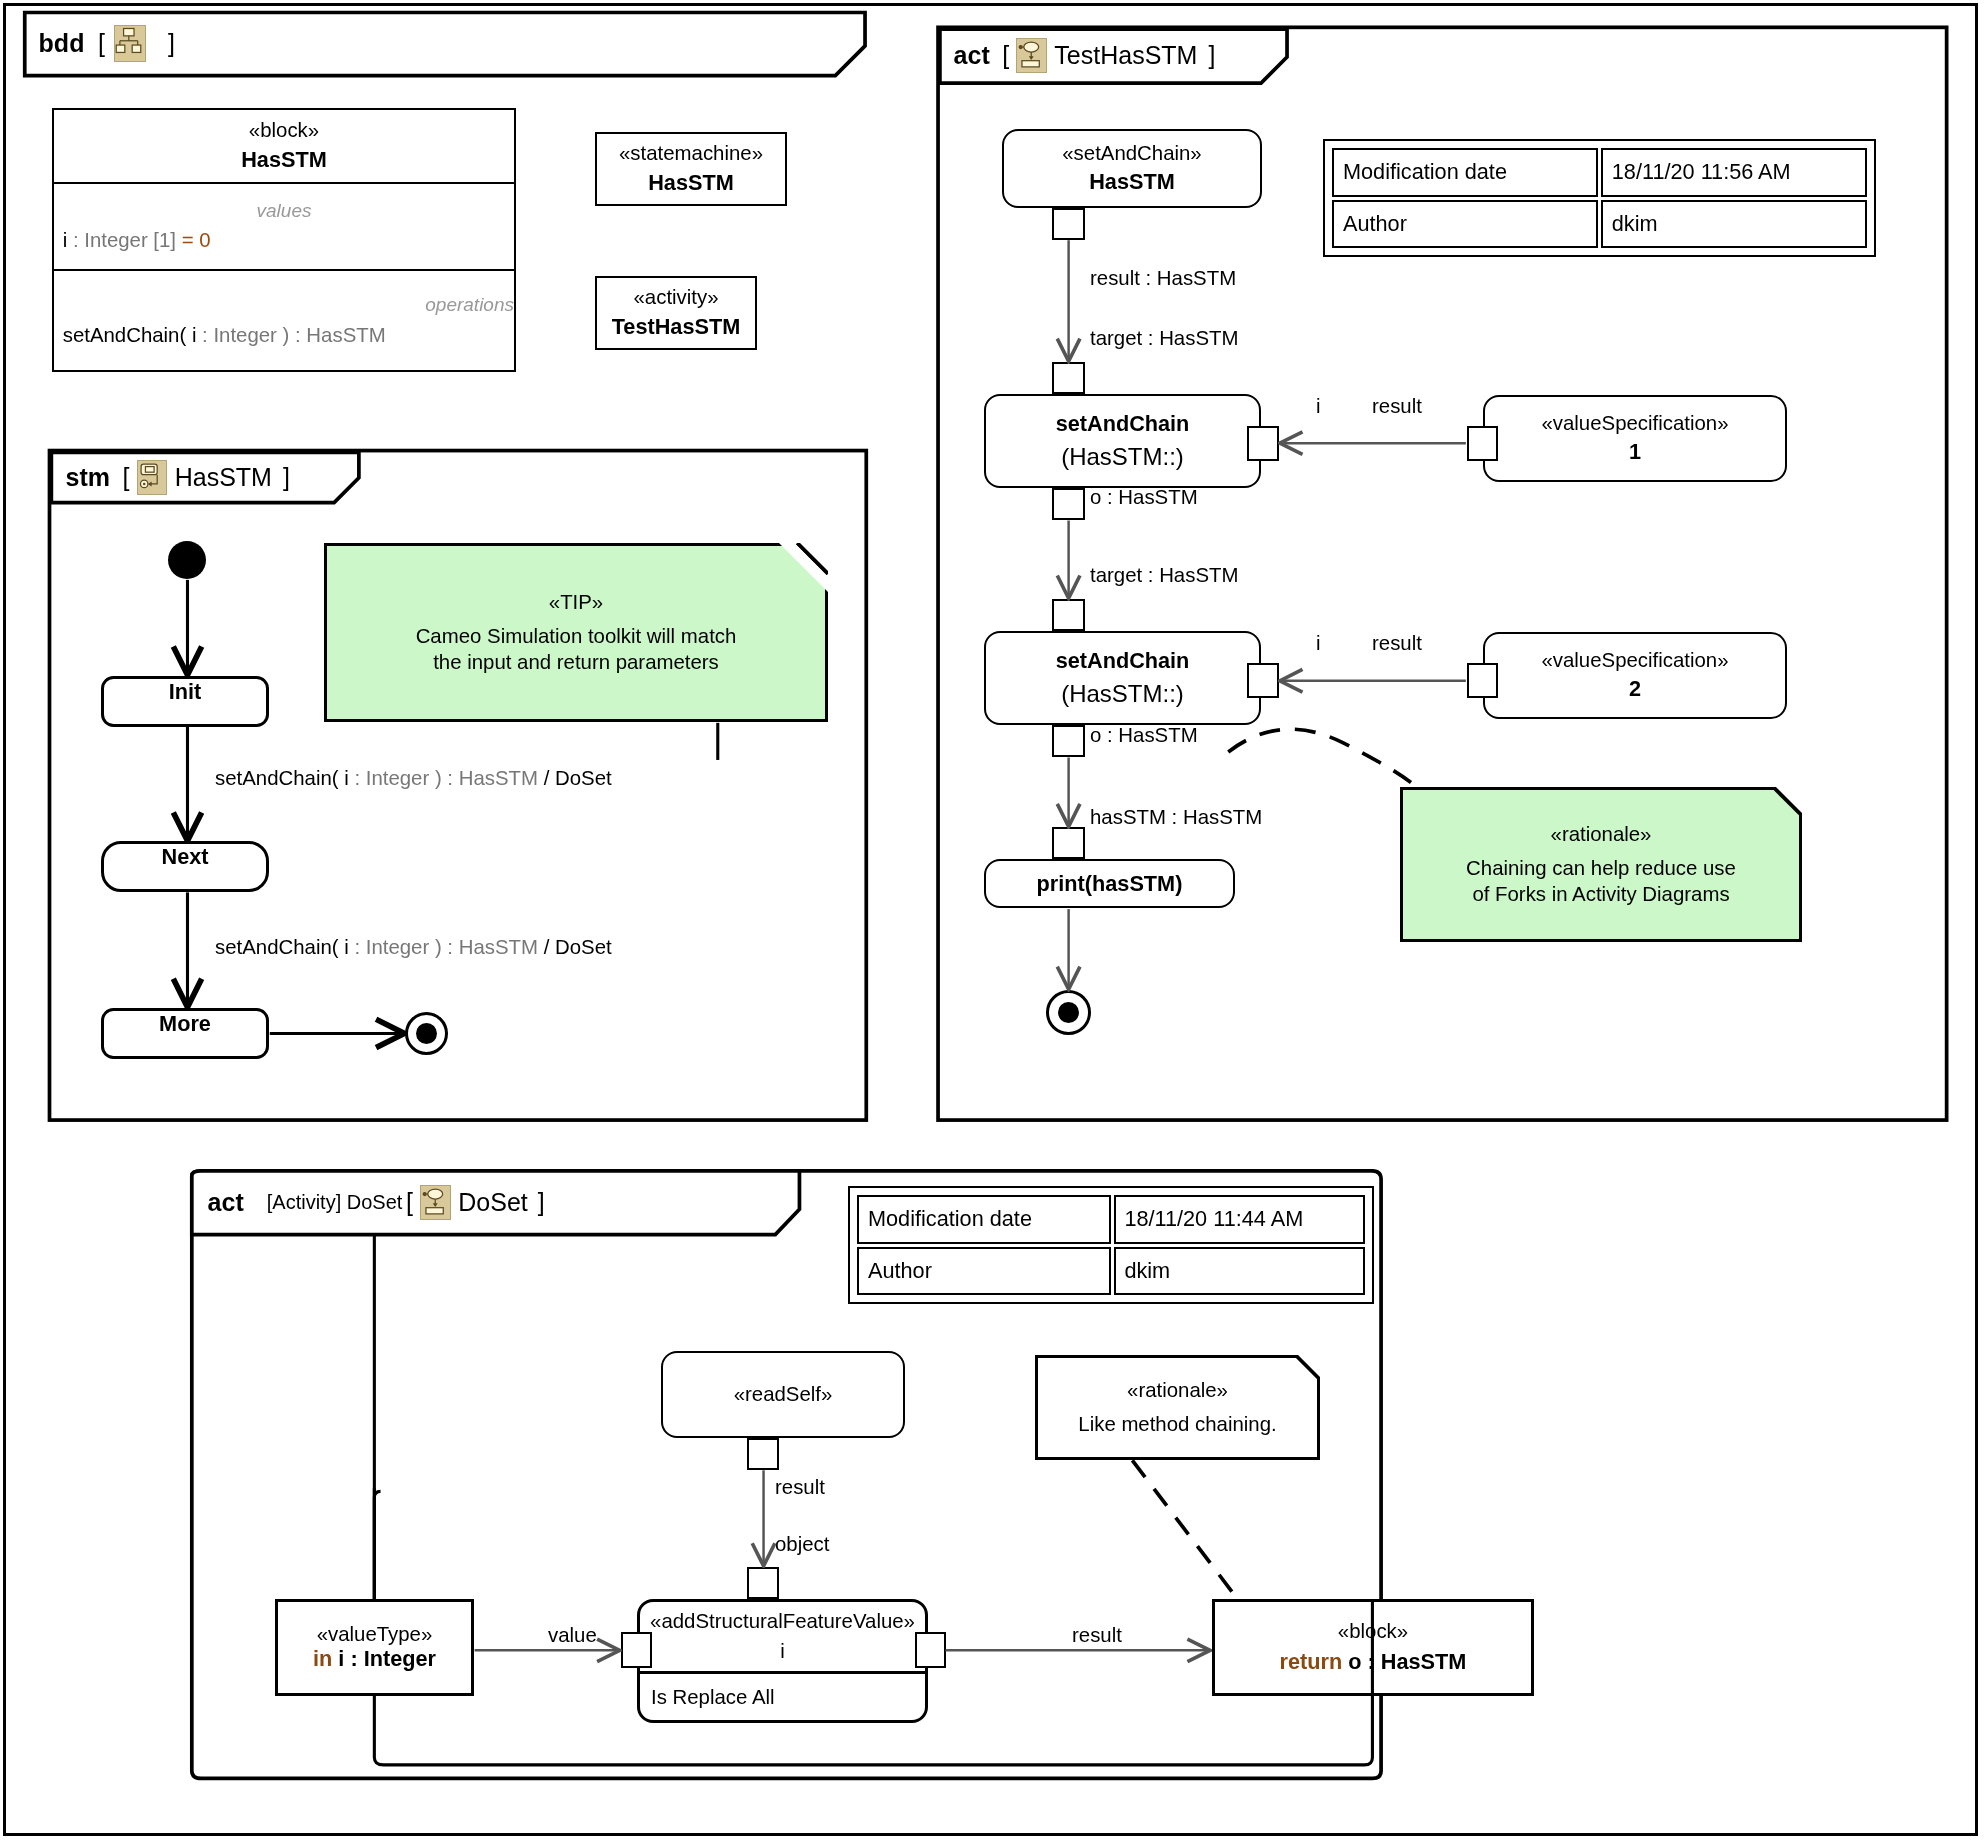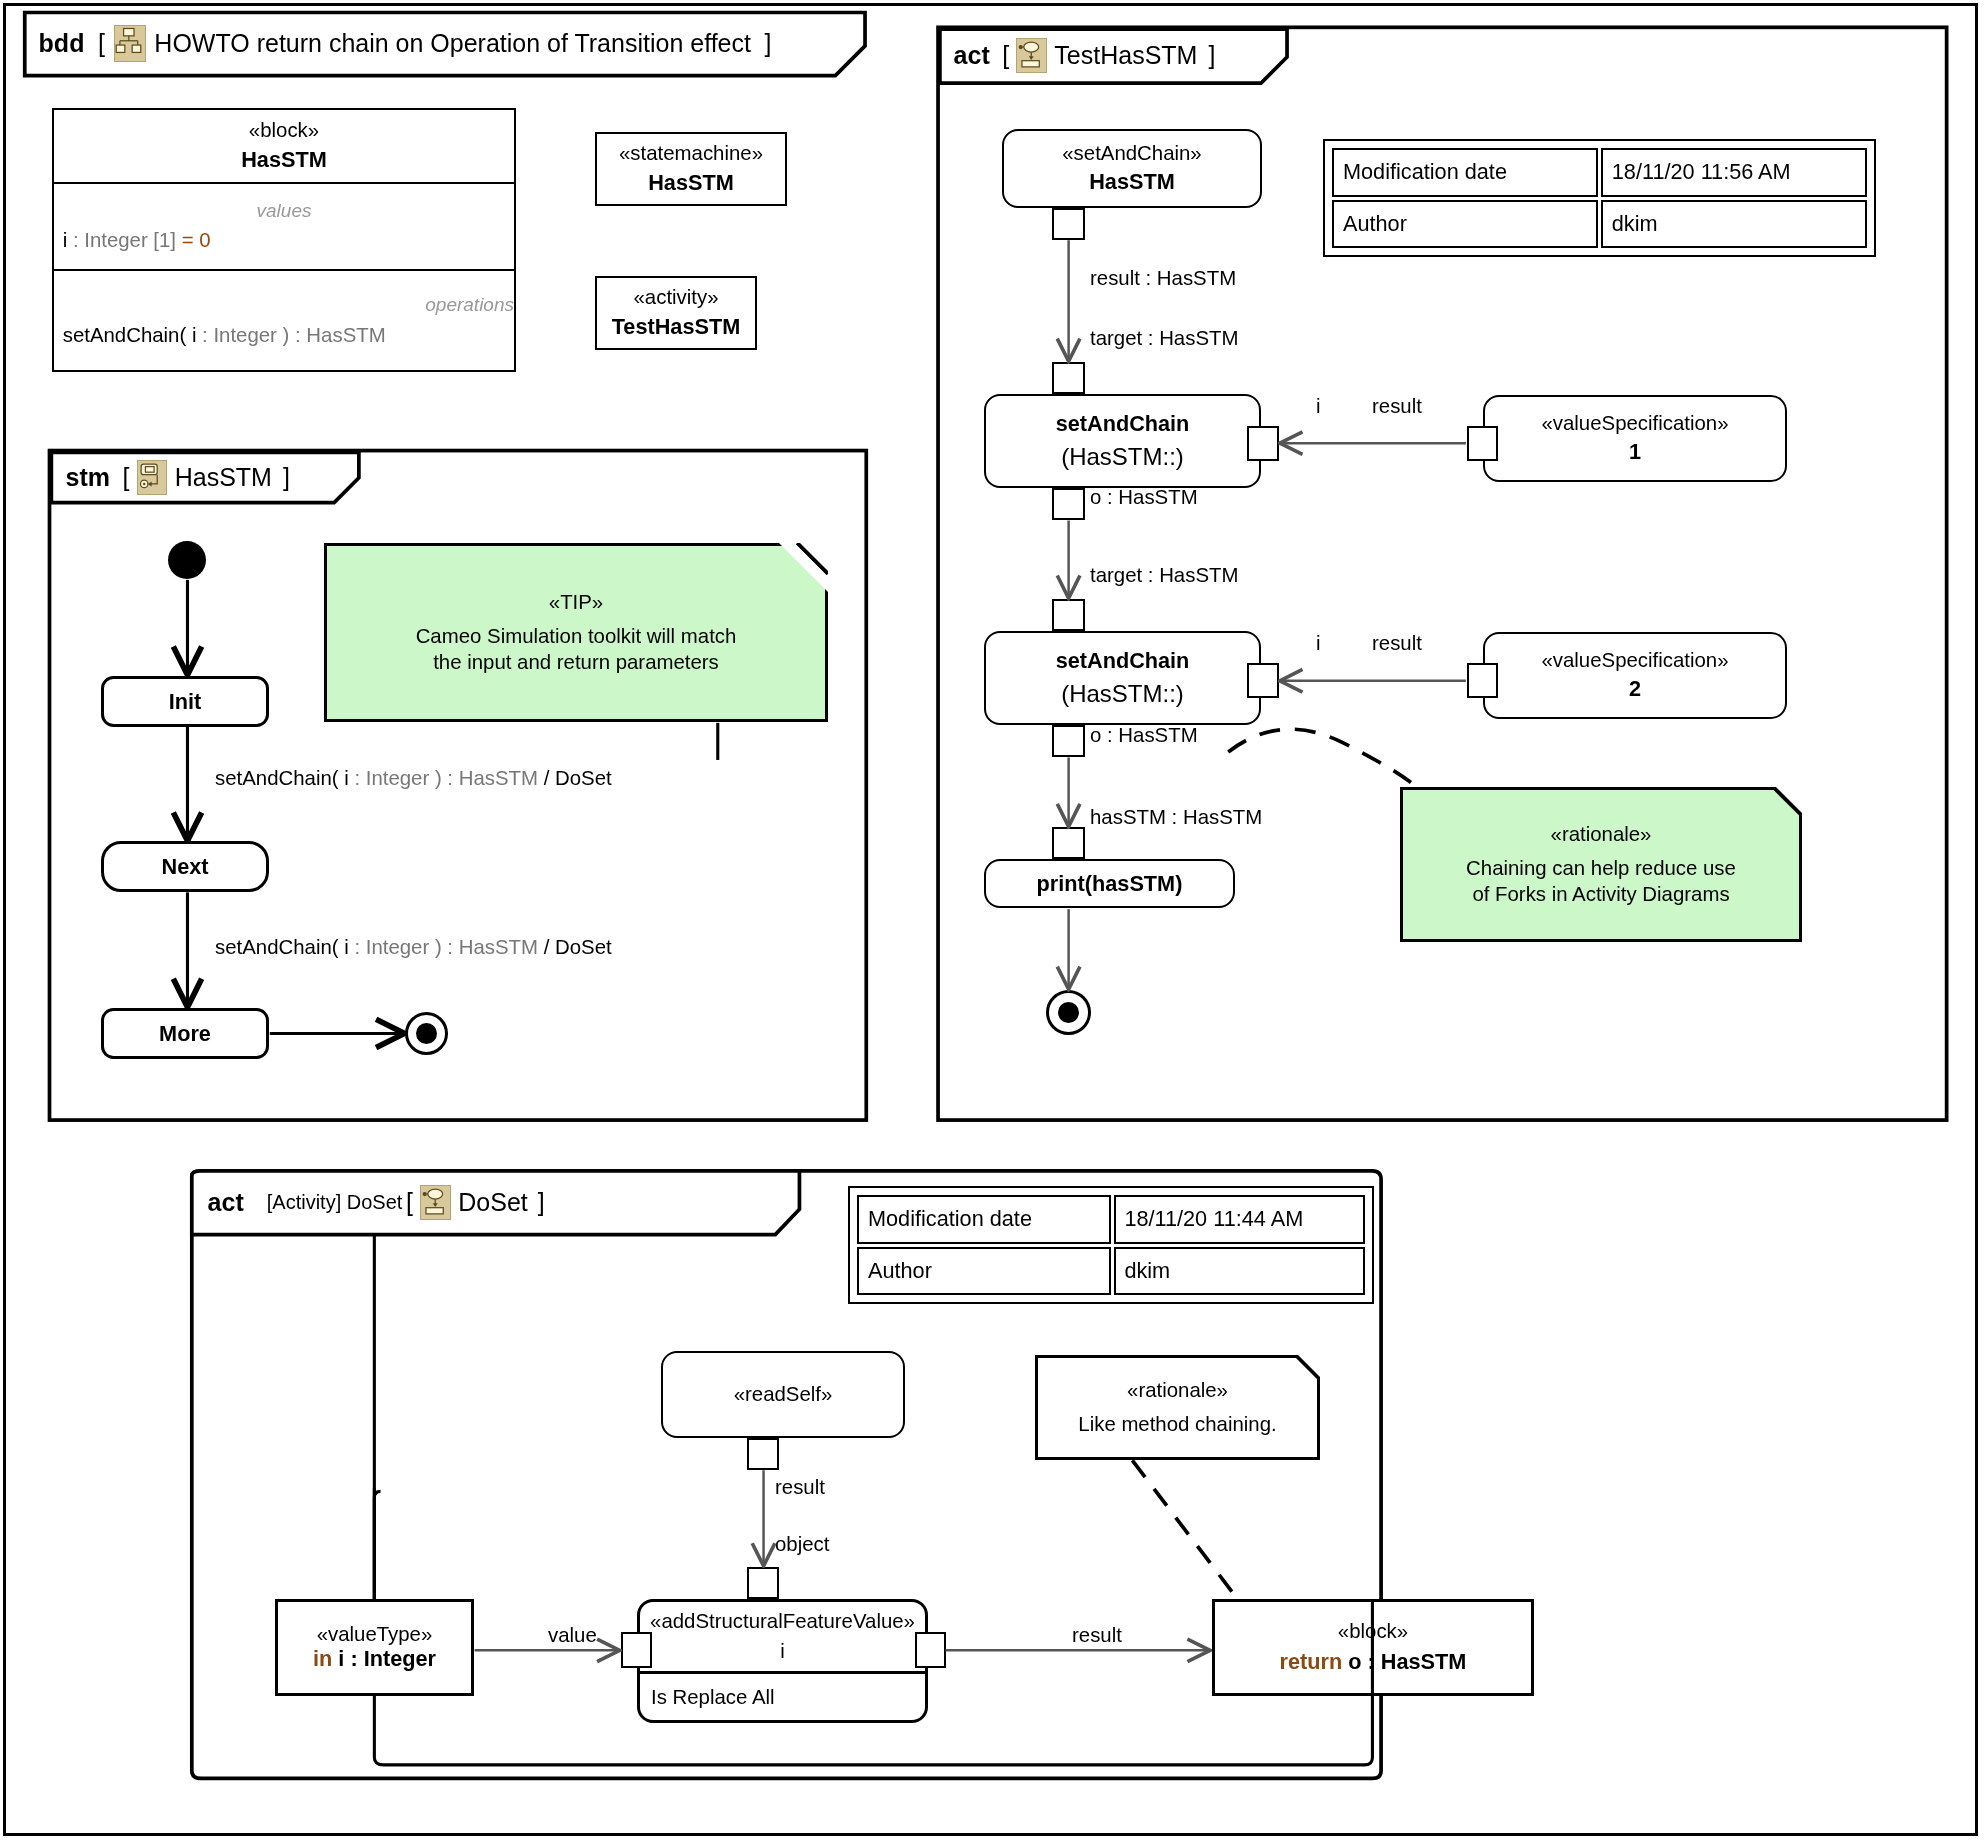--- a/index.html
+++ b/index.html
@@ -34,21 +34,21 @@
   
   .act-node{border:2.5px solid #000;background:#fff;border-radius:16px;
             display:flex;flex-direction:column;align-items:center;justify-content:center;
             text-align:center;}
   .act-node .stereo{font-size:20.4px;}
   .act-node .nm{font-size:21.7px;font-weight:bold;}
   .act-node .sub{font-size:24px;}
 
   
   .state{border:3.1px solid #000;background:#fff;border-radius:12.4px;
-         display:flex;align-items:center;justify-content:center;
+         display:flex;justify-content:center;
          font-size:21.7px;font-weight:bold;}
 
   
   .pin{border:2.5px solid #000;background:#fff;}
 
   
   .note{border:3.1px solid #000;background:#ccf7c8;position:absolute;box-sizing:border-box;}
   .note.white{background:#fff;}
   .note-fold{position:absolute;right:-3.1px;top:-3.1px;}
   .note-body{position:relative;z-index:2;display:flex;flex-direction:column;
@@ -100,21 +100,20 @@
       <svg width="27" height="32" viewBox="0 0 44 52" style="position:absolute;left:0;top:0;">
         <rect x="14" y="4" width="17" height="12" fill="#fdf6d8" stroke="#5a4a20" stroke-width="2"></rect>
         <line x1="22.5" y1="16" x2="22.5" y2="24" stroke="#5a4a20" stroke-width="2"></line>
         <line x1="8" y1="24" x2="37" y2="24" stroke="#5a4a20" stroke-width="2"></line>
         <line x1="8" y1="24" x2="8" y2="31" stroke="#5a4a20" stroke-width="2"></line>
         <line x1="37" y1="24" x2="37" y2="31" stroke="#5a4a20" stroke-width="2"></line>
         <rect x="2" y="31" width="14" height="12" fill="#fdf6d8" stroke="#5a4a20" stroke-width="2"></rect>
         <rect x="28" y="31" width="14" height="12" fill="#fdf6d8" stroke="#5a4a20" stroke-width="2"></rect>
       </svg>
     </span>
-    <span style="font-size:25px;">HOWTO return chain on Operation of Transition effect</span>
     <span style="font-size:25px;margin-left:13.6px;">]</span>
   </div>
 
   <div class="abs clsbox" style="left:52px;top:108px;width:464px;height:264px;">
     <div class="clsrow" style="height:73px;">
       <div class="stereo">«block»</div>
       <div class="cname" style="margin-top:5px;">HasSTM</div>
     </div>
     <div class="clsrow sep" style="height:87px;align-items:flex-start;">
       <div class="compart-lbl" style="width:100%;">values</div>

